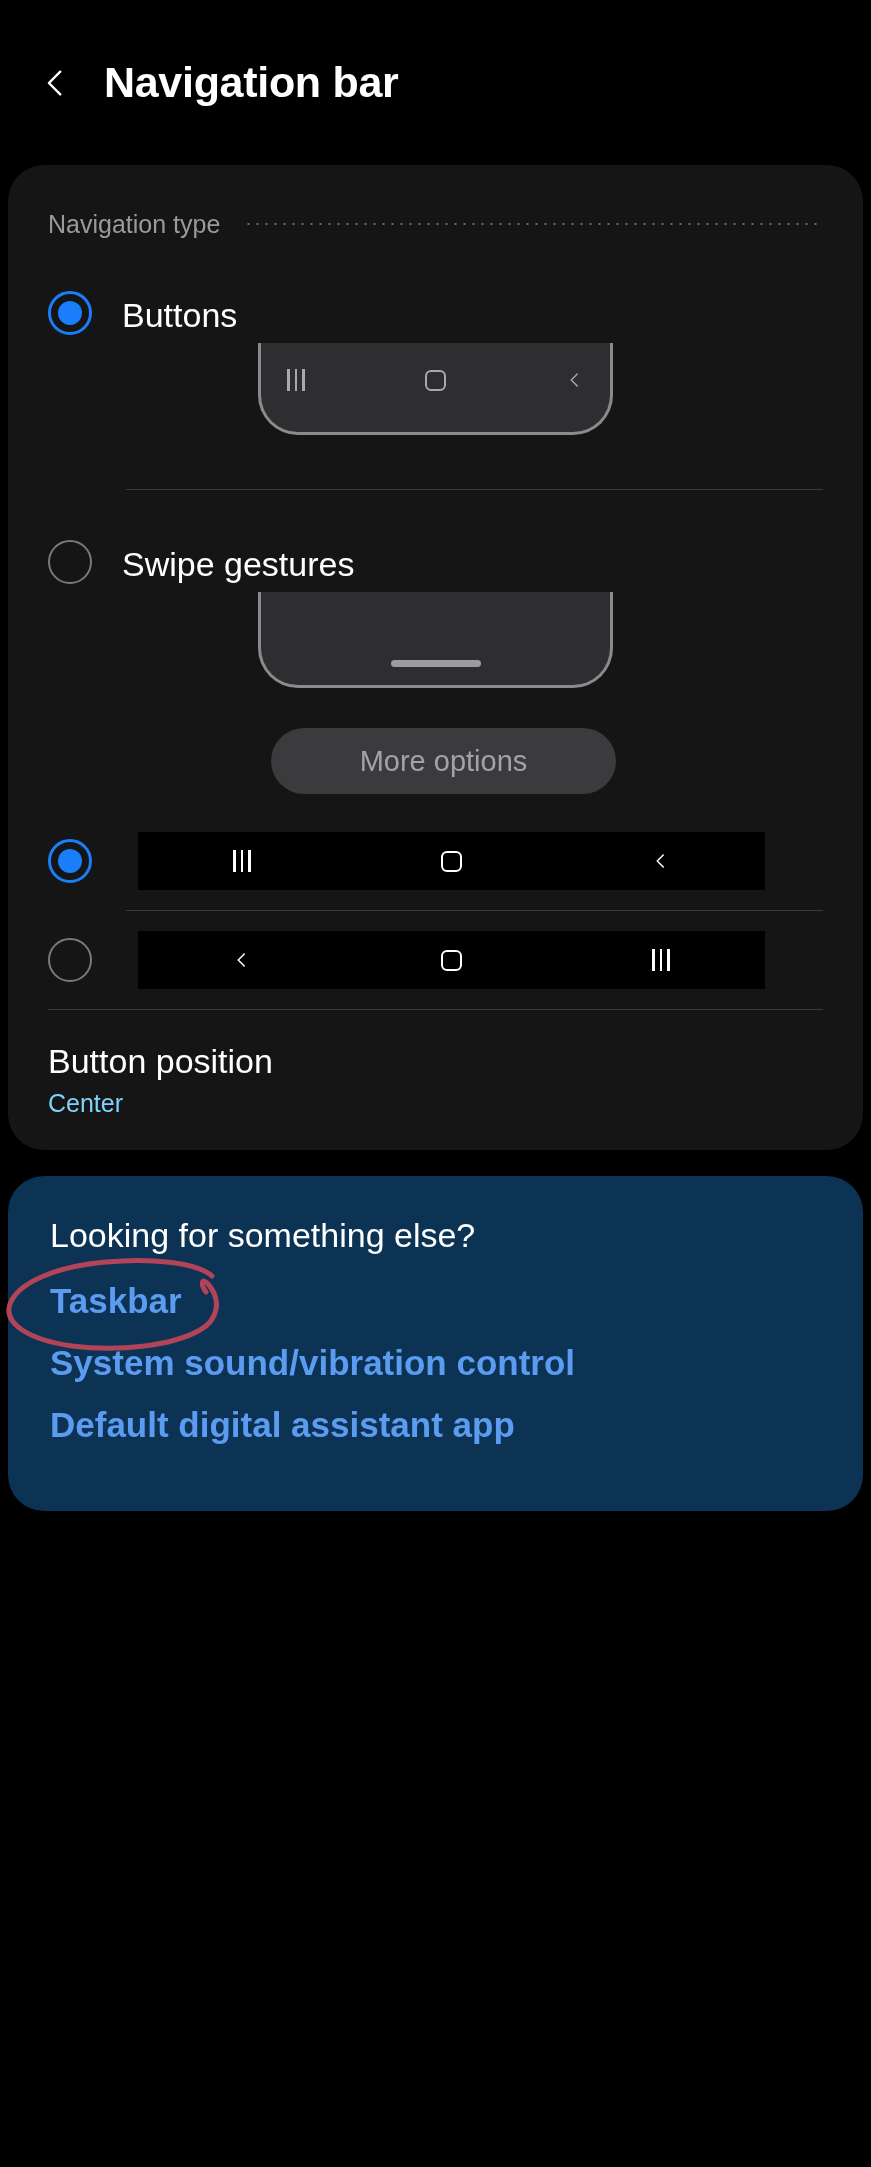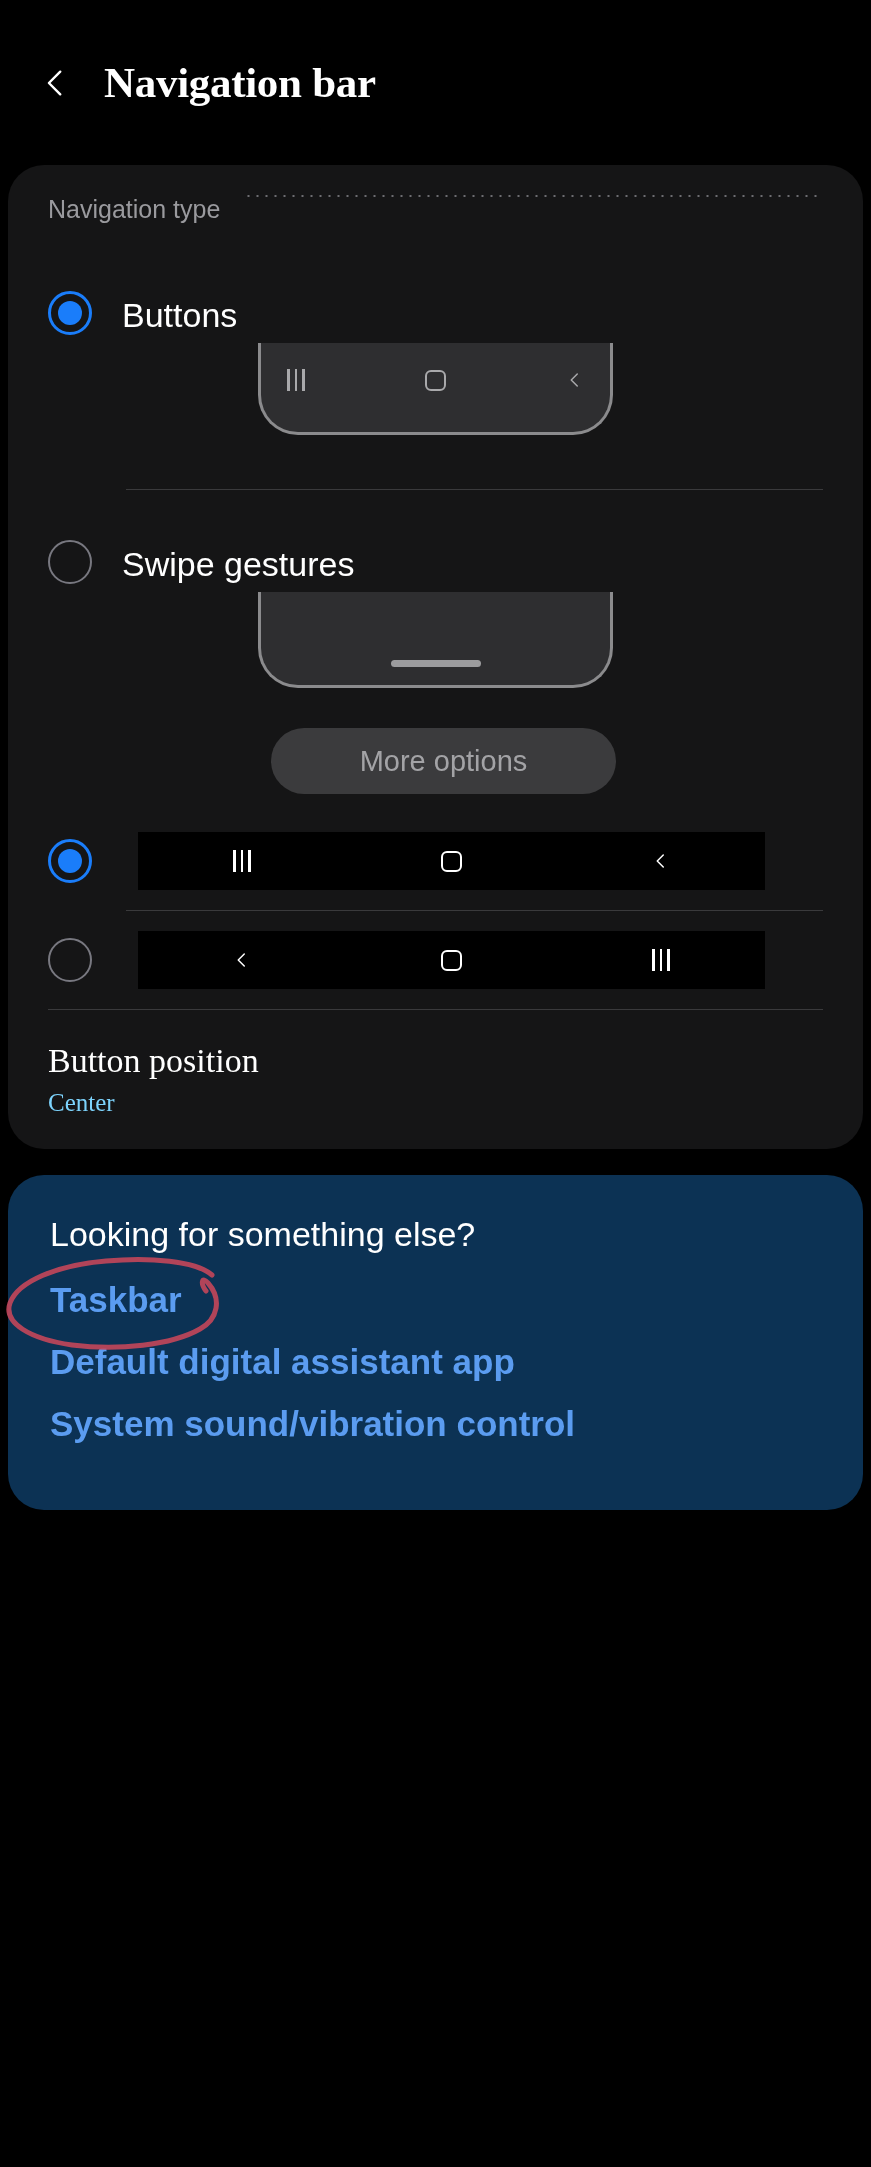--- a/index.html
+++ b/index.html
@@ -10,21 +10,20 @@
     overflow:hidden;
   }
 
   
   .header {
     height:165px;
     display:flex;
     align-items:center;
     padding-left:36px;
     background:#000000;
-    font-family:Liberation Serif, serif;
   }
   .back-icon {
     width:40px; height:40px;
     display:flex; align-items:center; justify-content:center;
     margin-right:28px;
     flex:0 0 auto;
   }
   .back-icon svg { display:block; }
   .page-title {
     color:#ffffff;
@@ -37,21 +36,21 @@
   .card {
     background:#151516;
     border-radius:36px;
     margin:0 8px;
   }
   .card-nav { padding-top:30px; padding-bottom:26px; }
 
   
   .section-head {
     display:flex;
-    align-items:flex-start;
+    align-items:center;
     padding:0 40px;
     height:58px;
   }
   .section-head-label {
     color:#9a9a9e;
     font-size:25px;
     white-space:nowrap;
     margin-right:24px;
   }
   .dotted-rule {
@@ -189,21 +188,20 @@
     align-items:center;
     justify-content:space-around;
     margin-left:16px;
     margin-right:58px;
     color:#ffffff;
   }
 
   
   .position-block {
     padding:30px 40px 6px 40px;
-    font-family:Liberation Serif, serif;
   }
   .position-title {
     color:#ffffff;
     font-size:34px;
     line-height:1.25;
   }
   .position-value {
     color:#7dd3fc;
     font-size:25px;
     margin-top:6px;
@@ -344,21 +342,21 @@
     <div class="position-title">Button position</div>
     <div class="position-value">Center</div>
   </div>
 
 </div>
 
 <div class="card-links">
   <div class="links-title">Looking for something else?</div>
 
   <div class="link-item">Taskbar</div>
+  <div class="link-item">System sound/vibration control</div>
   <div class="link-item">Default digital assistant app</div>
-  <div class="link-item">System sound/vibration control</div>
 
   <svg class="annotation" viewBox="0 0 320 110">
     <path d="M212 22 C196 8, 150 4, 106 8 C58 12, 18 28, 10 50
              C3 70, 30 86, 72 92 C118 98, 172 92, 200 76
              C218 66, 222 46, 208 30 C202 23, 200 30, 206 38" fill="none" stroke="#c0455a" stroke-width="5" stroke-linecap="round" stroke-linejoin="round" opacity="0.92"></path>
   </svg>
 </div>
 
 </body></html>

